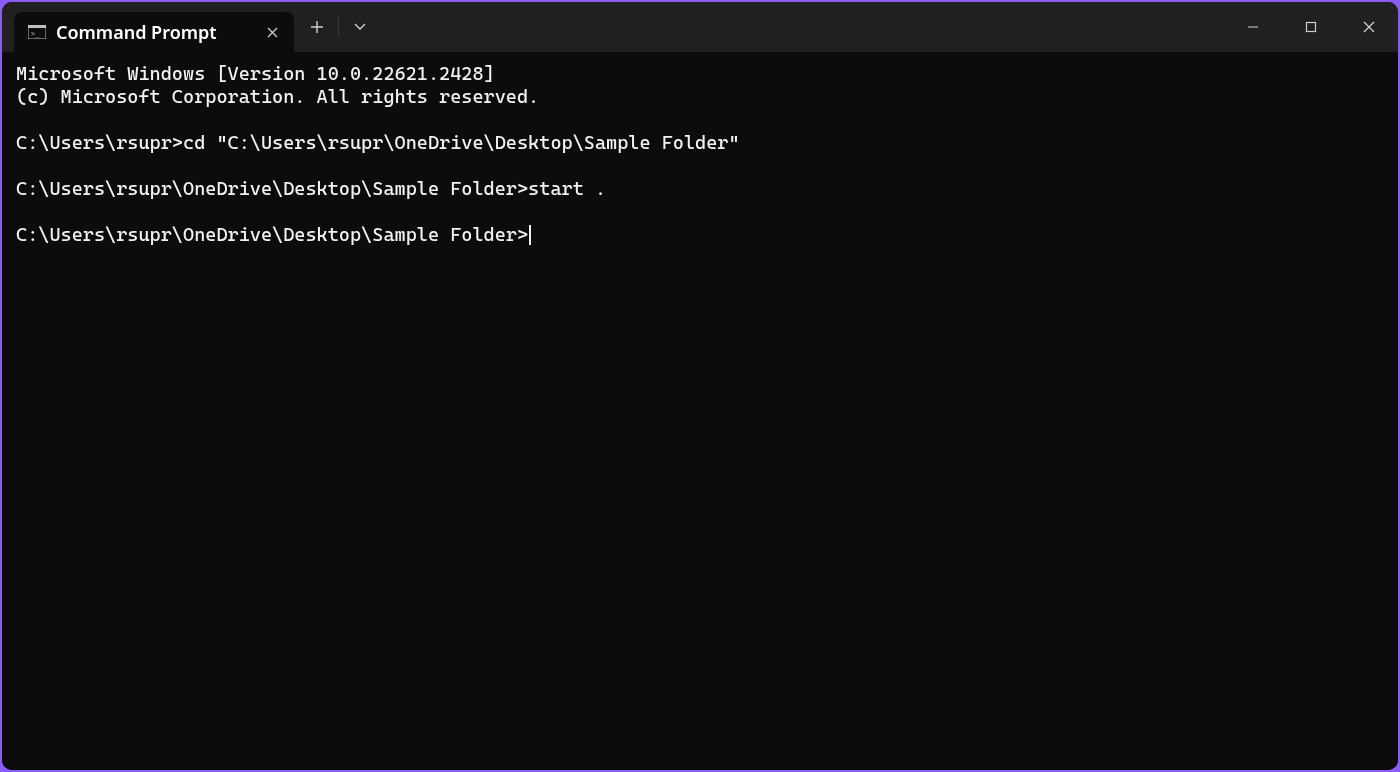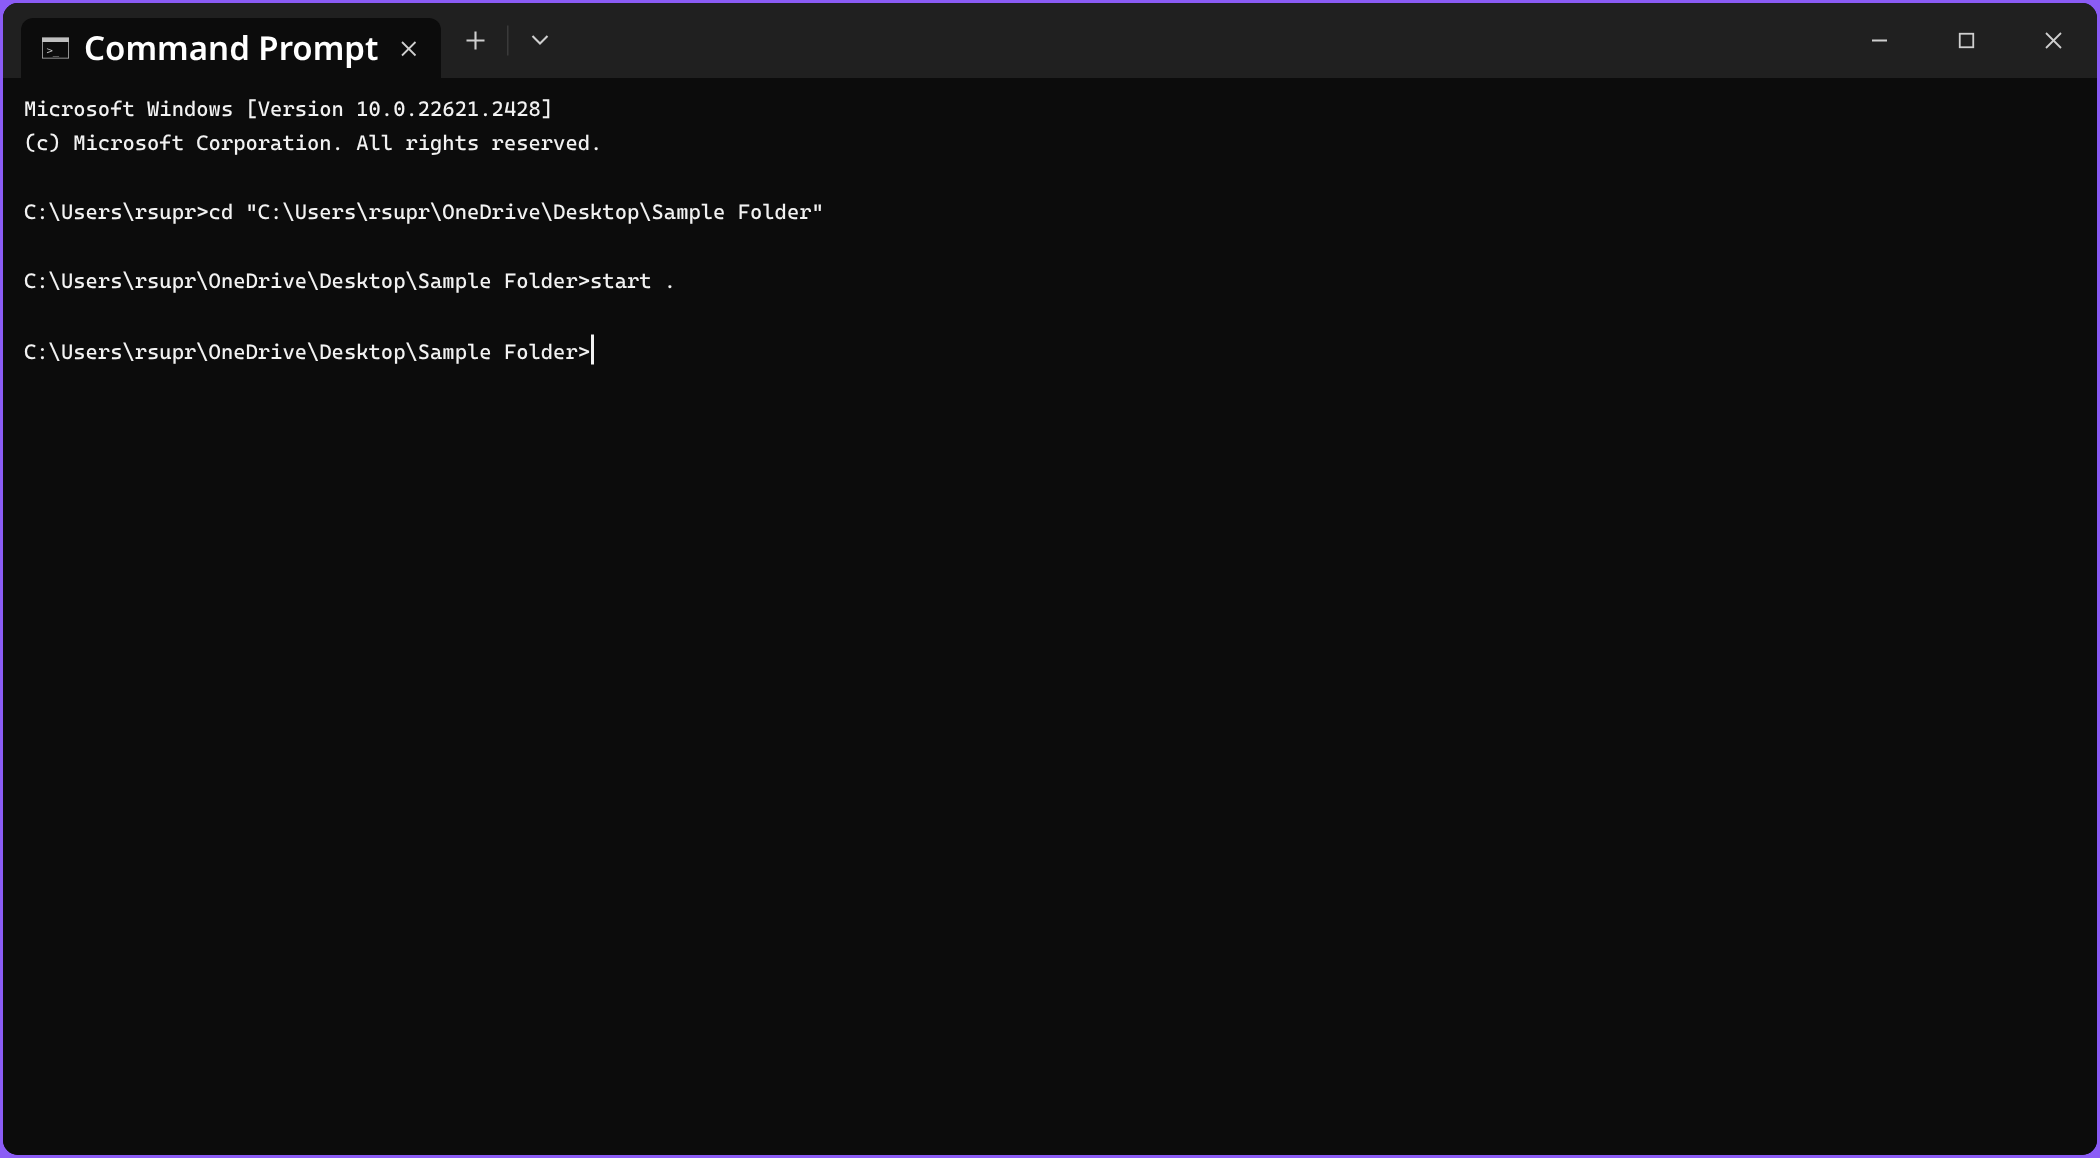--- a/index.html
+++ b/index.html
@@ -48,21 +48,21 @@
   .tab-icon {
     width: 18px;
     height: 14px;
     display: flex;
     align-items: center;
     justify-content: center;
   }
   .tab-title {
     color: #ffffff;
     font-family: "Segoe UI", system-ui, sans-serif;
-    font-size: 22px;
+    font-size: 18px;
     font-weight: 600;
     flex: 1;
   }
   .tab-close {
     width: 20px;
     height: 20px;
     display: flex;
     align-items: center;
     justify-content: center;
     color: #cfcfcf;
@@ -101,21 +101,21 @@
     display: flex;
     align-items: center;
     justify-content: center;
     color: #cfcfcf;
   }
   .terminal {
     flex: 1;
     background: #0c0c0c;
     color: #f2f2f2;
     padding: 10px 14px;
-    font-size: 14px;
+    font-size: 19px;
     line-height: 23px;
     white-space: pre;
     overflow: hidden;
     font-family: "Cascadia Mono", "Consolas", "Courier New", monospace;
   }
   .term-line { min-height: 23px; }
   .cursor {
     display: inline-block;
     width: 2px;
     height: 20px;

